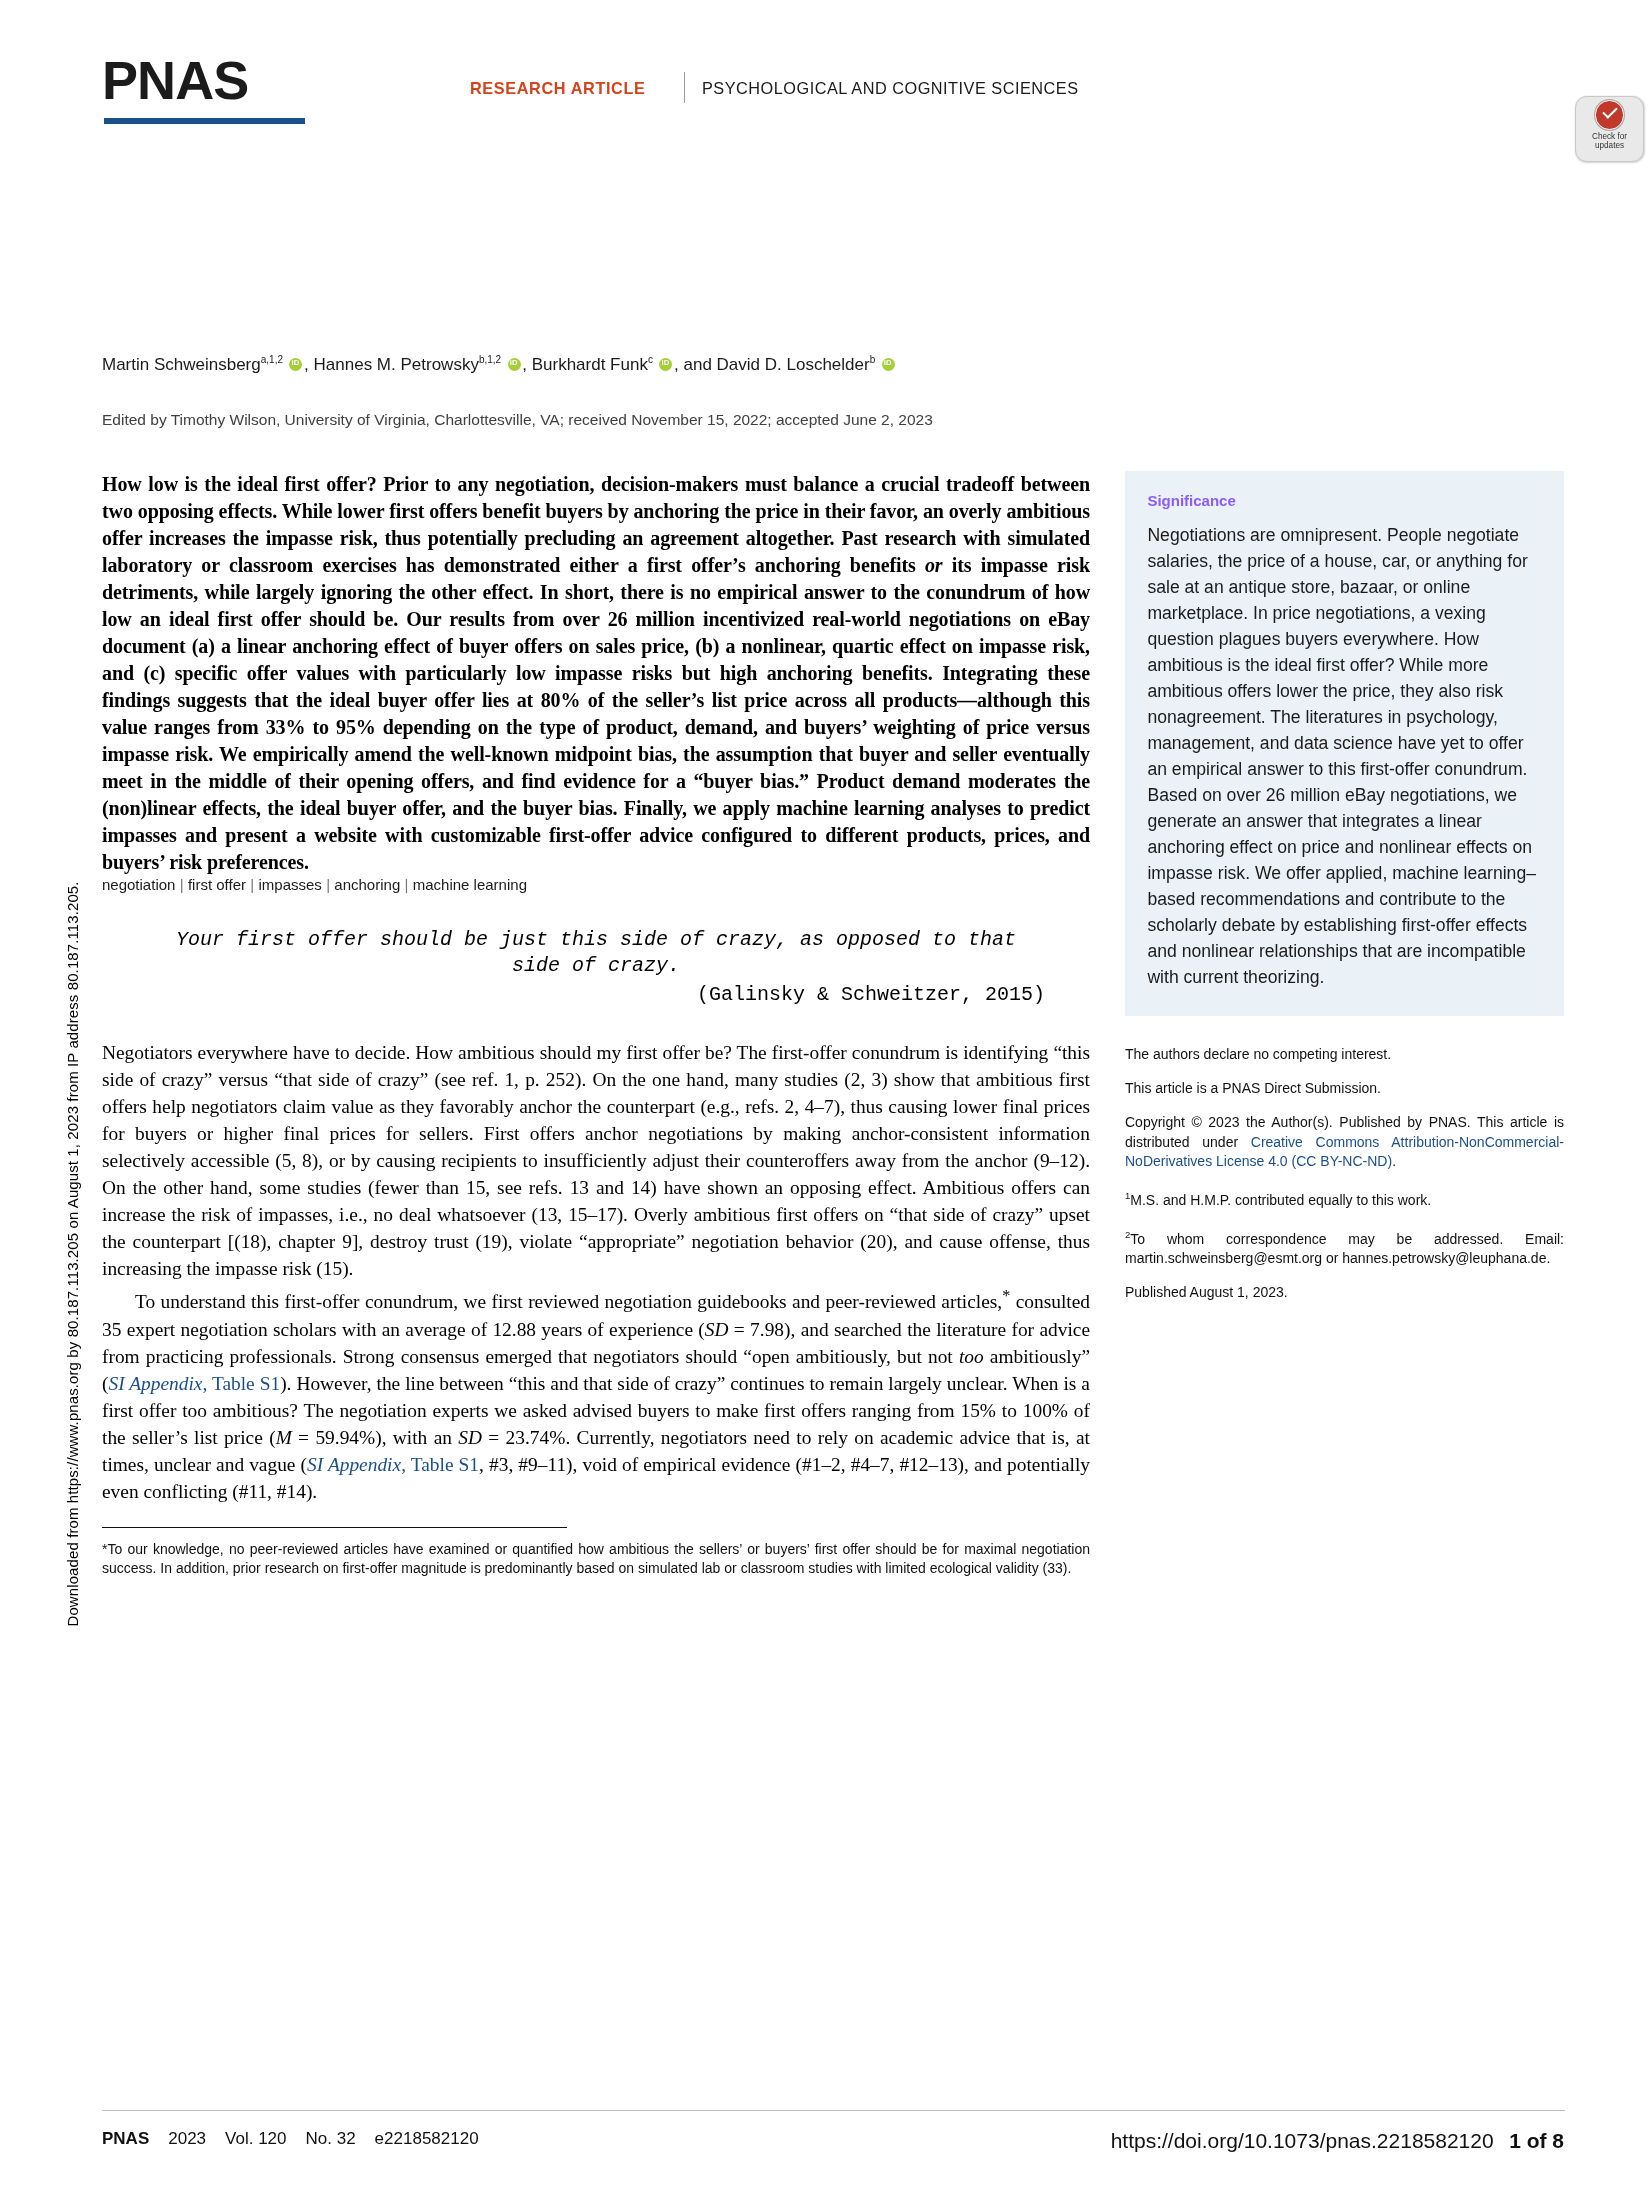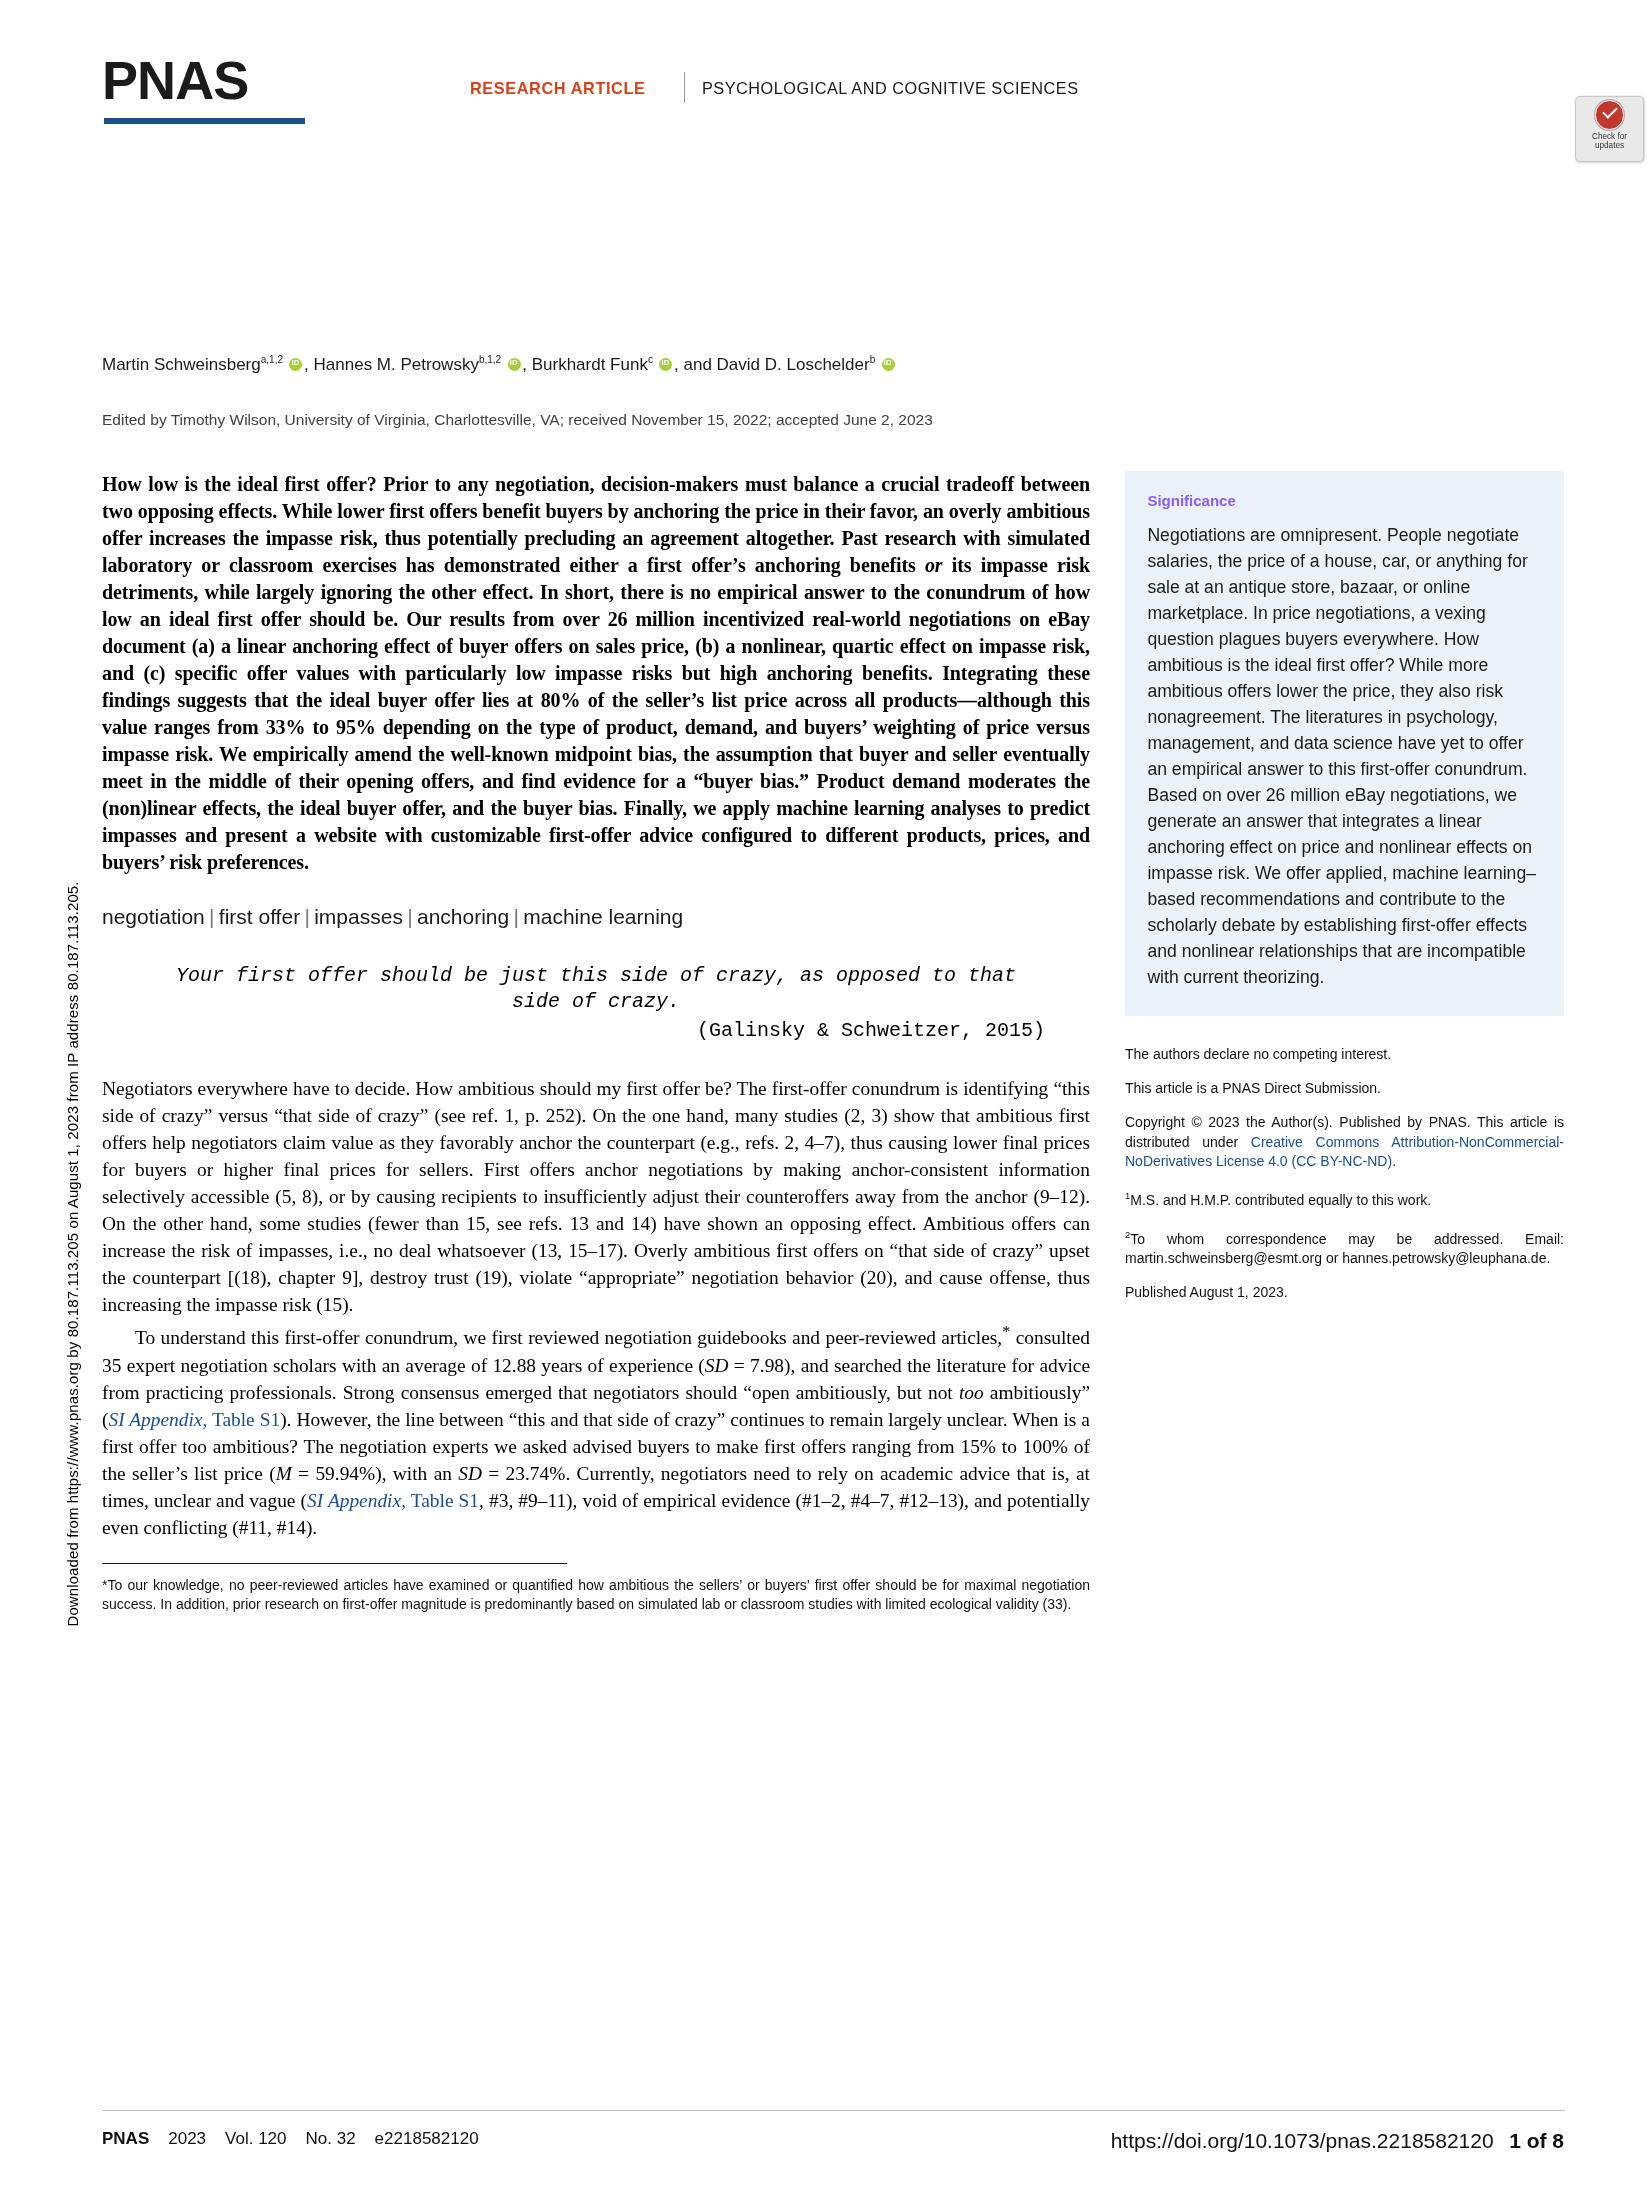--- a/index.html
+++ b/index.html
@@ -93,21 +93,21 @@
     color: #1b1b1b;
   }
   .crossmark {
     position: absolute;
     left: 1473px;
     top: 43px;
     width: 67px;
     height: 64px;
     background: #e9e9e9;
     border: 0.9px solid #c8c8c8;
-    border-radius: 5px;
+    border-radius: 12px;
     box-shadow: 0.9px 0.9px 1.7px rgba(0,0,0,0.18);
     text-align: center;
   }
   .crossmark .cm-circle {
     width: 27.5px; height: 27.5px;
     margin: 3.4px auto 1.7px auto;
     border-radius: 50%;
     background: #c0392b;
     border: 1.7px solid #fff;
     box-shadow: 0 0 0 0.9px #aaa;
@@ -190,23 +190,22 @@
   .abstract {
     font-family: "Liberation Serif", serif;
     font-size: 20px;
     line-height: 27px;
     text-align: justify;
     font-weight: bold;
     letter-spacing: -0.1px;
   }
   .abstract i { font-style: italic; }
   .keywords {
-    margin-top: 29px;
-    font-family: "Liberation Sans", sans-serif;
-    font-size: 21px;
+    font-family: "Liberation Sans", sans-serif;
+    font-size: 15px;
     color: #1b1b1b;
   }
   .keywords .sep { color: #777; padding: 0 4.3px; }
 
   .epigraph {
     margin-top: 34px;
     font-family: Liberation Mono, monospace;
     font-style: italic;
     font-size: 20px;
     line-height: 26px;

